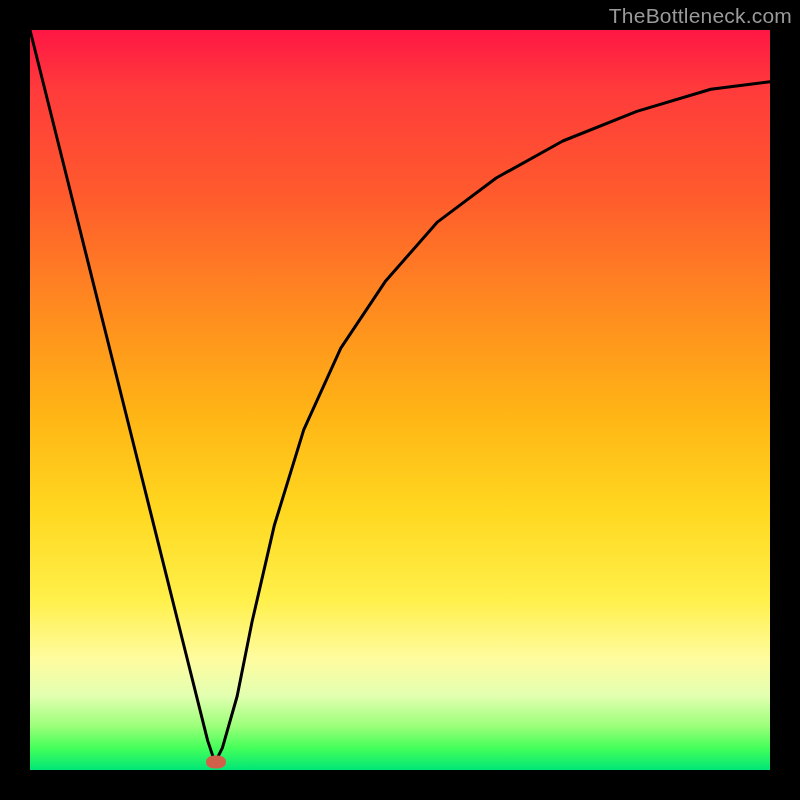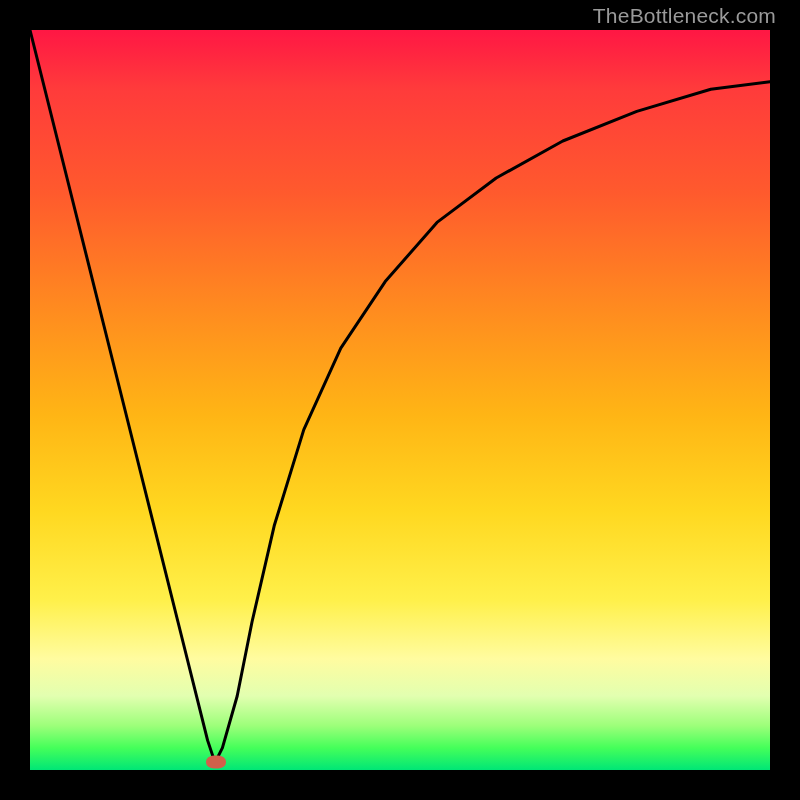--- a/index.html
+++ b/index.html
@@ -50,21 +50,21 @@
     position: absolute;
     width: 20px;
     height: 13px;
     border-radius: 8px / 6px;
     background: #d1604b;
     transform: translate(-50%, -50%);
   }
   .watermark {
     position: absolute;
     top: 4px;
-    right: 24px;
+    right: 8px;
     color: #9a9a9a;
     font-size: 21px;
     font-weight: 500;
     letter-spacing: 0.2px;
     user-select: none;
   }
 </style>
 </head>
 <body>
 

